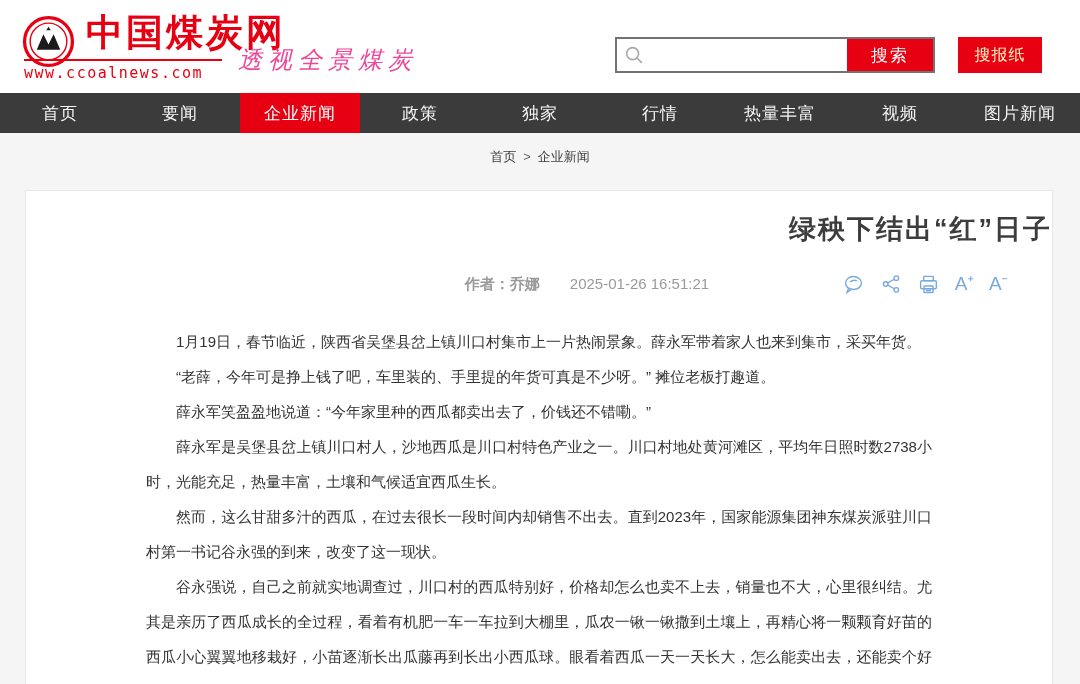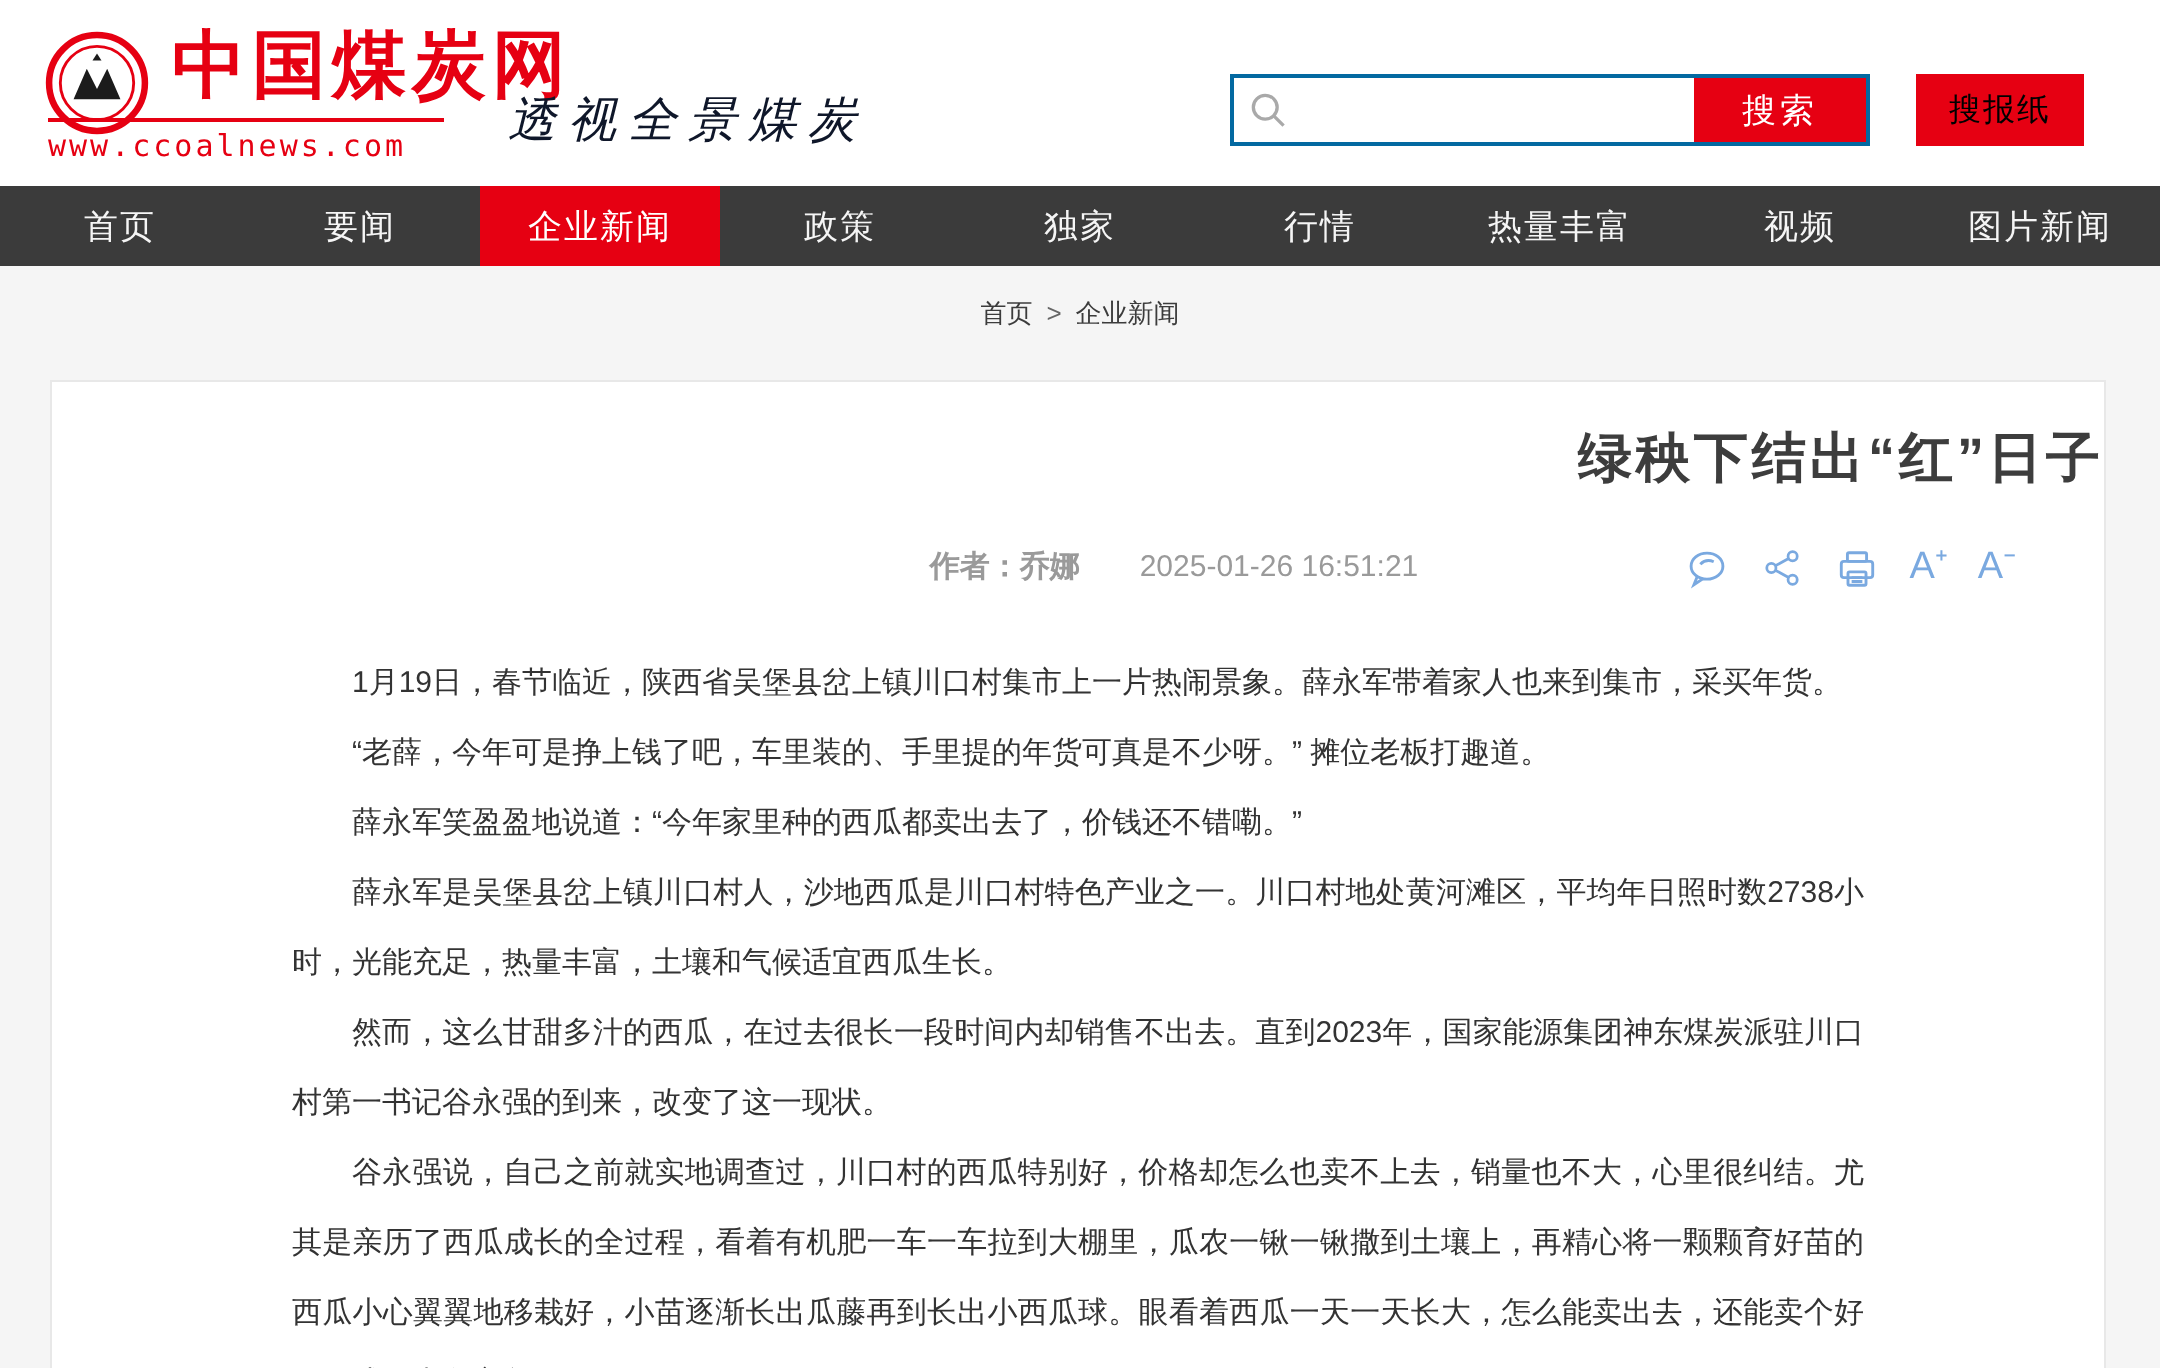--- a/index.html
+++ b/index.html
@@ -18,37 +18,37 @@
     font-family: "DejaVu Serif", "Liberation Serif", serif;
     font-weight: bold; font-size: 37px; color: #e60012; letter-spacing: 3px;
   }
   .logo-underline { position: absolute; left: 24px; top: 59px; width: 198px; height: 2px; background: #e60012; }
   .site-url {
     position: absolute; left: 24px; top: 64px;
     font-family: "DejaVu Sans Mono", "Liberation Mono", monospace;
     font-size: 15px; color: #e60012; letter-spacing: 1.5px;
   }
   .tagline {
-    position: absolute; left: 254px; top: 44px;
+    position: absolute; left: 238px; top: 44px;
     font-family: "DejaVu Serif", "Liberation Serif", serif; font-style: italic;
-    font-size: 24px; color: #0f172a; letter-spacing: 6px;
+    font-size: 24px; color: #ec4899; letter-spacing: 6px;
   }
   .search-box {
     position: absolute; left: 615px; top: 37px; width: 320px; height: 36px;
-    border: 2px solid #0369a1; background: #fff; display: flex; align-items: stretch;
+    border: 2px solid #737373; background: #fff; display: flex; align-items: stretch;
   }
   .search-icon-wrap { width: 34px; display: flex; align-items: center; justify-content: center; }
   .search-input { flex: 1; border: none; outline: none; font-size: 15px; padding: 0 4px; min-width: 0; }
   .search-btn {
     width: 86px; border: none; background: #e60012; color: #fff;
     font-size: 17px; cursor: pointer; font-family: inherit; letter-spacing: 2px;
   }
   .paper-btn {
     position: absolute; left: 958px; top: 37px; width: 84px; height: 36px;
-    border: none; background: #e60012; color: #000000; font-size: 16px;
+    border: none; background: #e60012; color: #fef9c3; font-size: 16px;
     cursor: pointer; font-family: inherit; letter-spacing: 1px;
   }
 
   
   #nav { width: 1080px; height: 40px; background: #3b3b3b; display: flex; }
   .nav-item {
     flex: 1; display: flex; align-items: center; justify-content: center;
     color: #f5f5f5; font-size: 17px; cursor: pointer; letter-spacing: 1px;
   }
   .nav-item.active { background: #e60012; color: #fff; }

